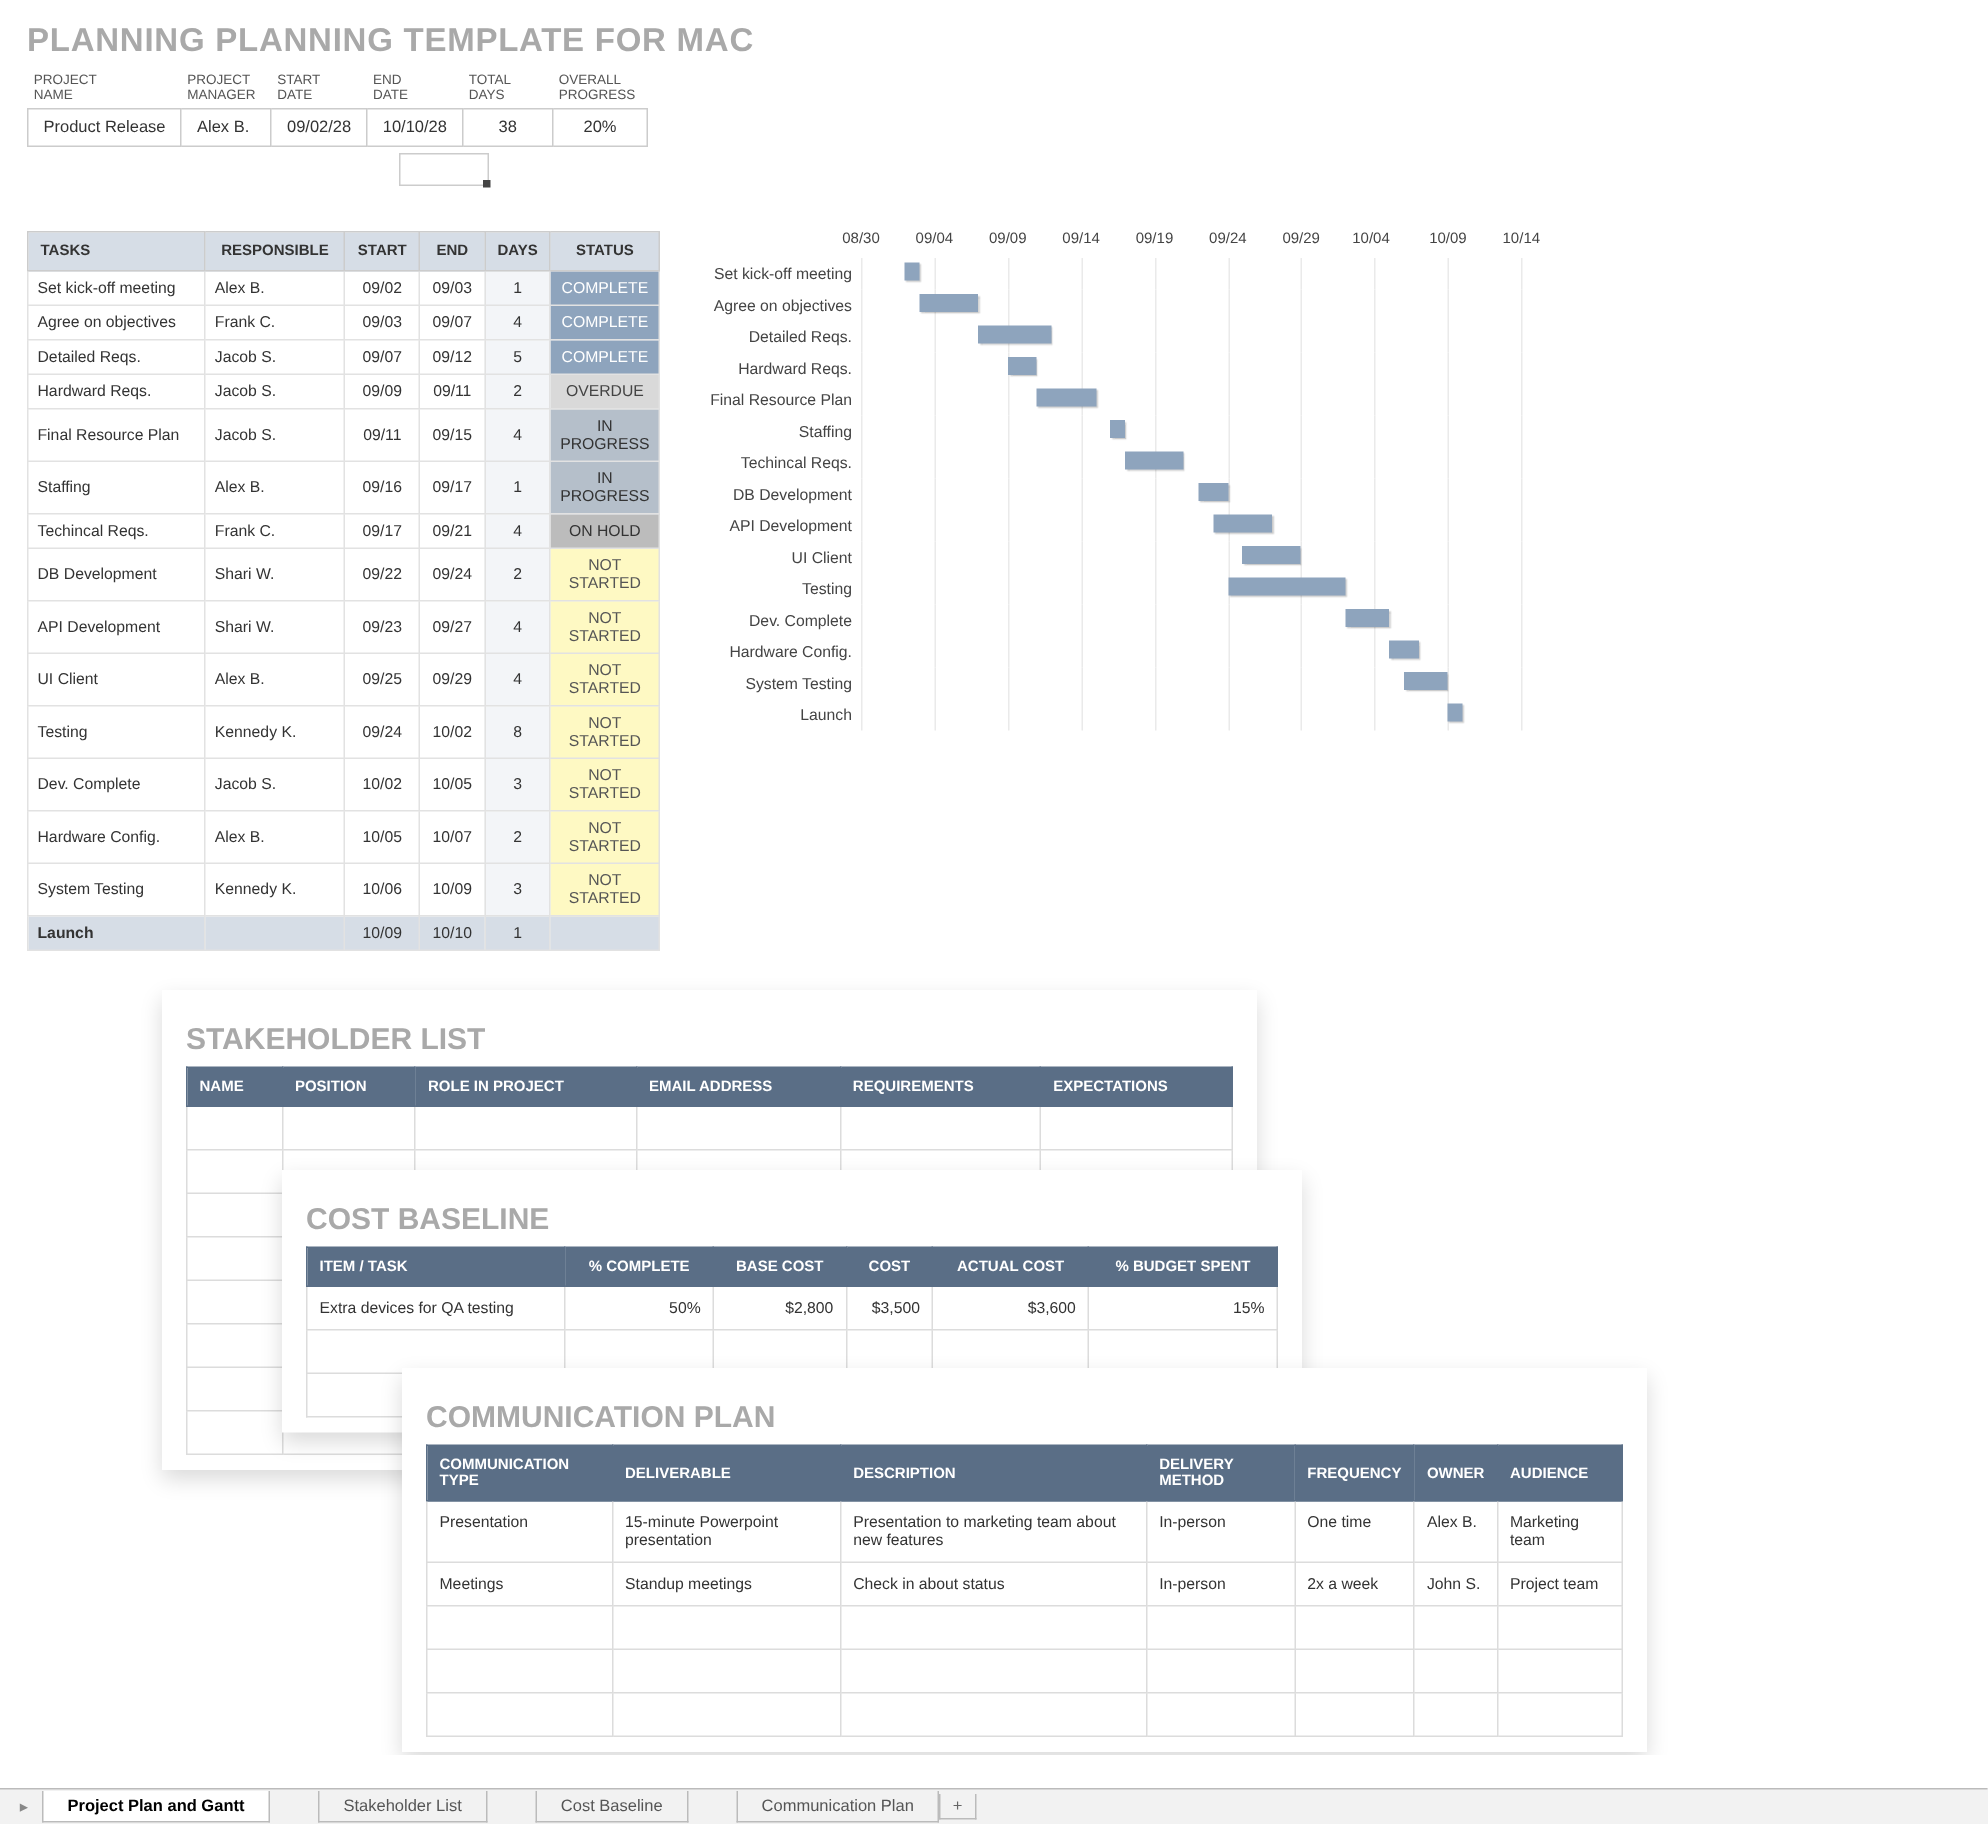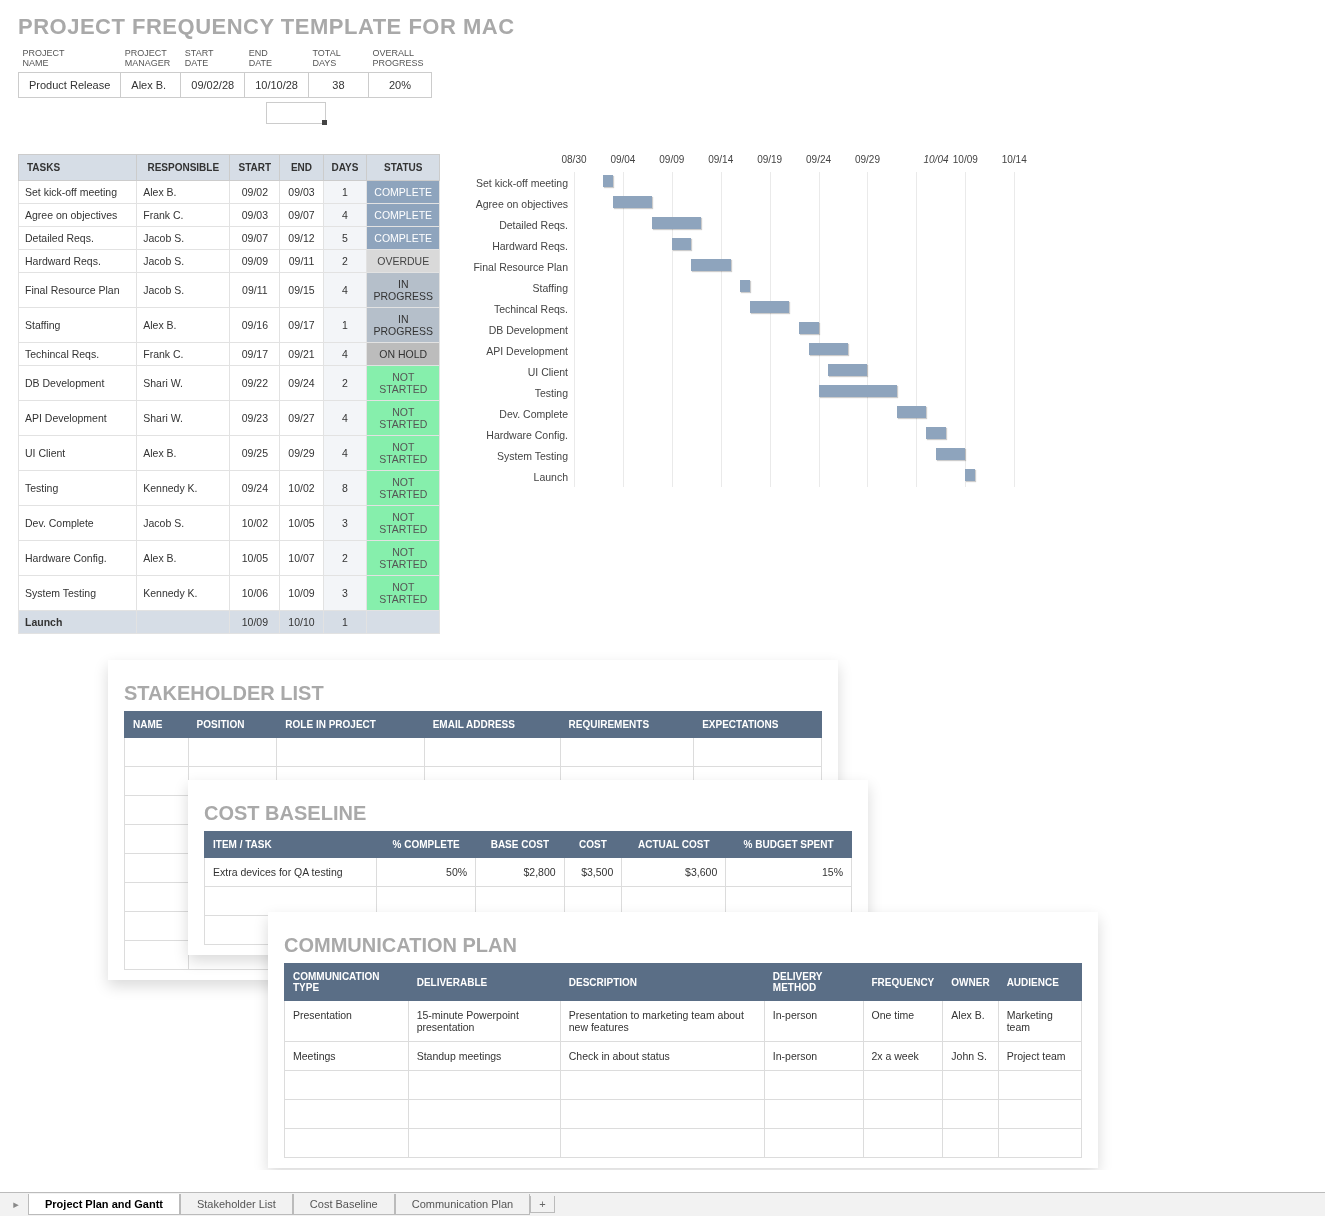--- a/index.html
+++ b/index.html
@@ -107,21 +107,21 @@
   .tasks-table td.status { width: 72px; }
   .tasks-table tr.launch td {
     background: #d6dde6;
     font-weight: bold;
   }
   .tasks-table tr.launch td:not(:first-child){ font-weight:normal;}
   .status-complete  { background: #8ea4bd; color:#fff;}
   .status-overdue   { background: #d9d9d9; color:#444;}
   .status-progress  { background: #b5bfca; color:#333;}
   .status-hold      { background: #bcbcbc; color:#333;margin-left:44px;}
-  .status-notstarted{ background: #86efac; color:#555;}
+  .status-notstarted{ background: #fef9c3; color:#555;}
   td.daycol { background:#f3f5f8;}
   
   .gantt {
     margin-left: 24px;
     width: 560px;
   }
   .gantt-header {
     display:flex;
     position:relative;
     height:18px;
@@ -234,21 +234,21 @@
     color:#666;
     border:1px solid #bbb;
     border-top:none;
     cursor:pointer;
   }
 </style>
 </head>
 <body>
 
 <div class="page">
-  <h1 class="title">PROJECT FREQUENCY TEMPLATE FOR MAC</h1>
+  <h1 class="title">PLANNING PLANNING TEMPLATE FOR MAC</h1>
 
   <div class="top-row">
     <div>
       <table class="info-table">
         <tbody>
             <tr id="info-head-row">
               <th>PROJECT<br>NAME</th>
               <th>PROJECT<br>MANAGER</th>
               <th>START<br>DATE</th>
               <th>END<br>DATE</th>
@@ -407,21 +407,21 @@
 
     <div class="gantt">
       <div class="gantt-header" id="gantt-header">
           <div style="left: 0px;">08/30</div>
           <div style="left: 48.913px;">09/04</div>
           <div style="left: 97.8261px;">09/09</div>
           <div style="left: 146.739px;">09/14</div>
           <div style="left: 195.652px;">09/19</div>
           <div style="left: 244.565px;">09/24</div>
           <div style="left: 293.478px;">09/29</div>
-          <div style="left: 362px; font-style: italic;">10/04</div>
+          <div style="left: 340px;">10/04</div>
           <div style="left: 391.304px;">10/09</div>
           <div style="left: 440.217px;">10/14</div>
         </div>
       <div id="gantt-rows" style="position:relative;">
           <div class="gantt-row">
             <div class="gantt-label">Set kick-off meeting</div>
             <div class="gantt-track">
               <div class="gantt-grid" style="left: 0px;"></div>
               <div class="gantt-grid" style="left: 48.913px;"></div>
               <div class="gantt-grid" style="left: 97.8261px;"></div>
@@ -845,20 +845,20 @@
               <td>&nbsp;</td>
             </tr>
           </tbody>
       </table>
     </div>
   </div>
 </div>
 
 <div class="sheet-tabs">
   <div class="st-nav">▸</div>
-  <div id="tabs-holder" style="display:flex;">
+  <div id="tabs-holder" style="display:flex;gap:32px;">
       <div class="st-tab active">Project Plan and Gantt</div>
       <div class="st-tab">Stakeholder List</div>
       <div class="st-tab">Cost Baseline</div>
       <div class="st-tab">Communication Plan</div>
     </div>
   <div class="st-plus">+</div>
 </div>
 
 </body></html>

